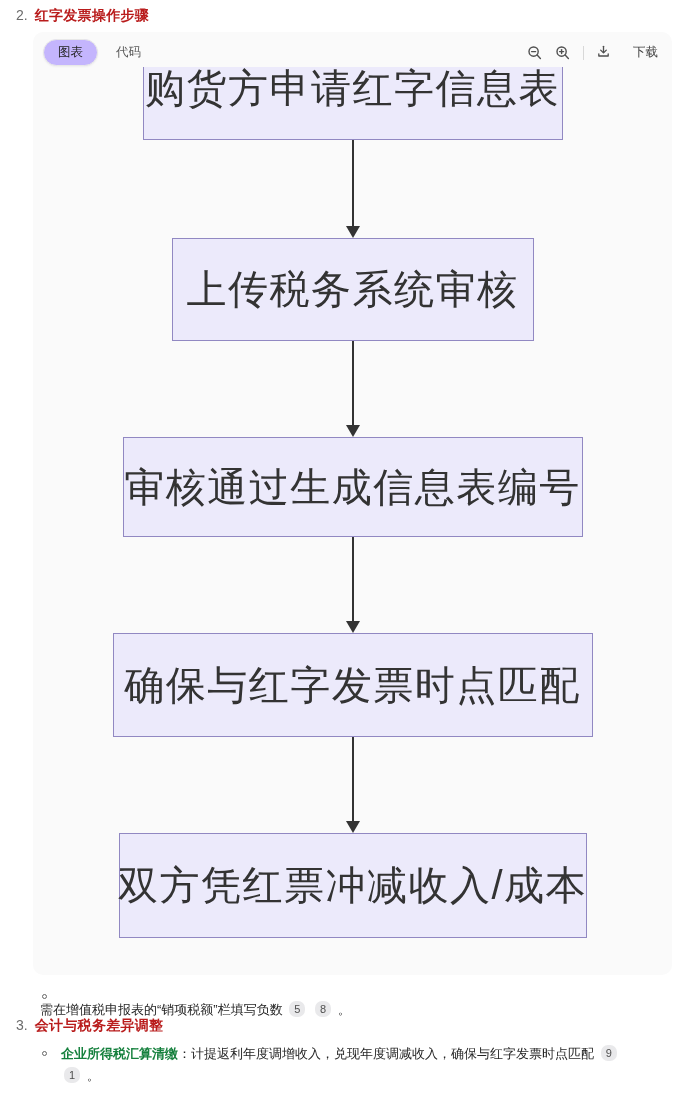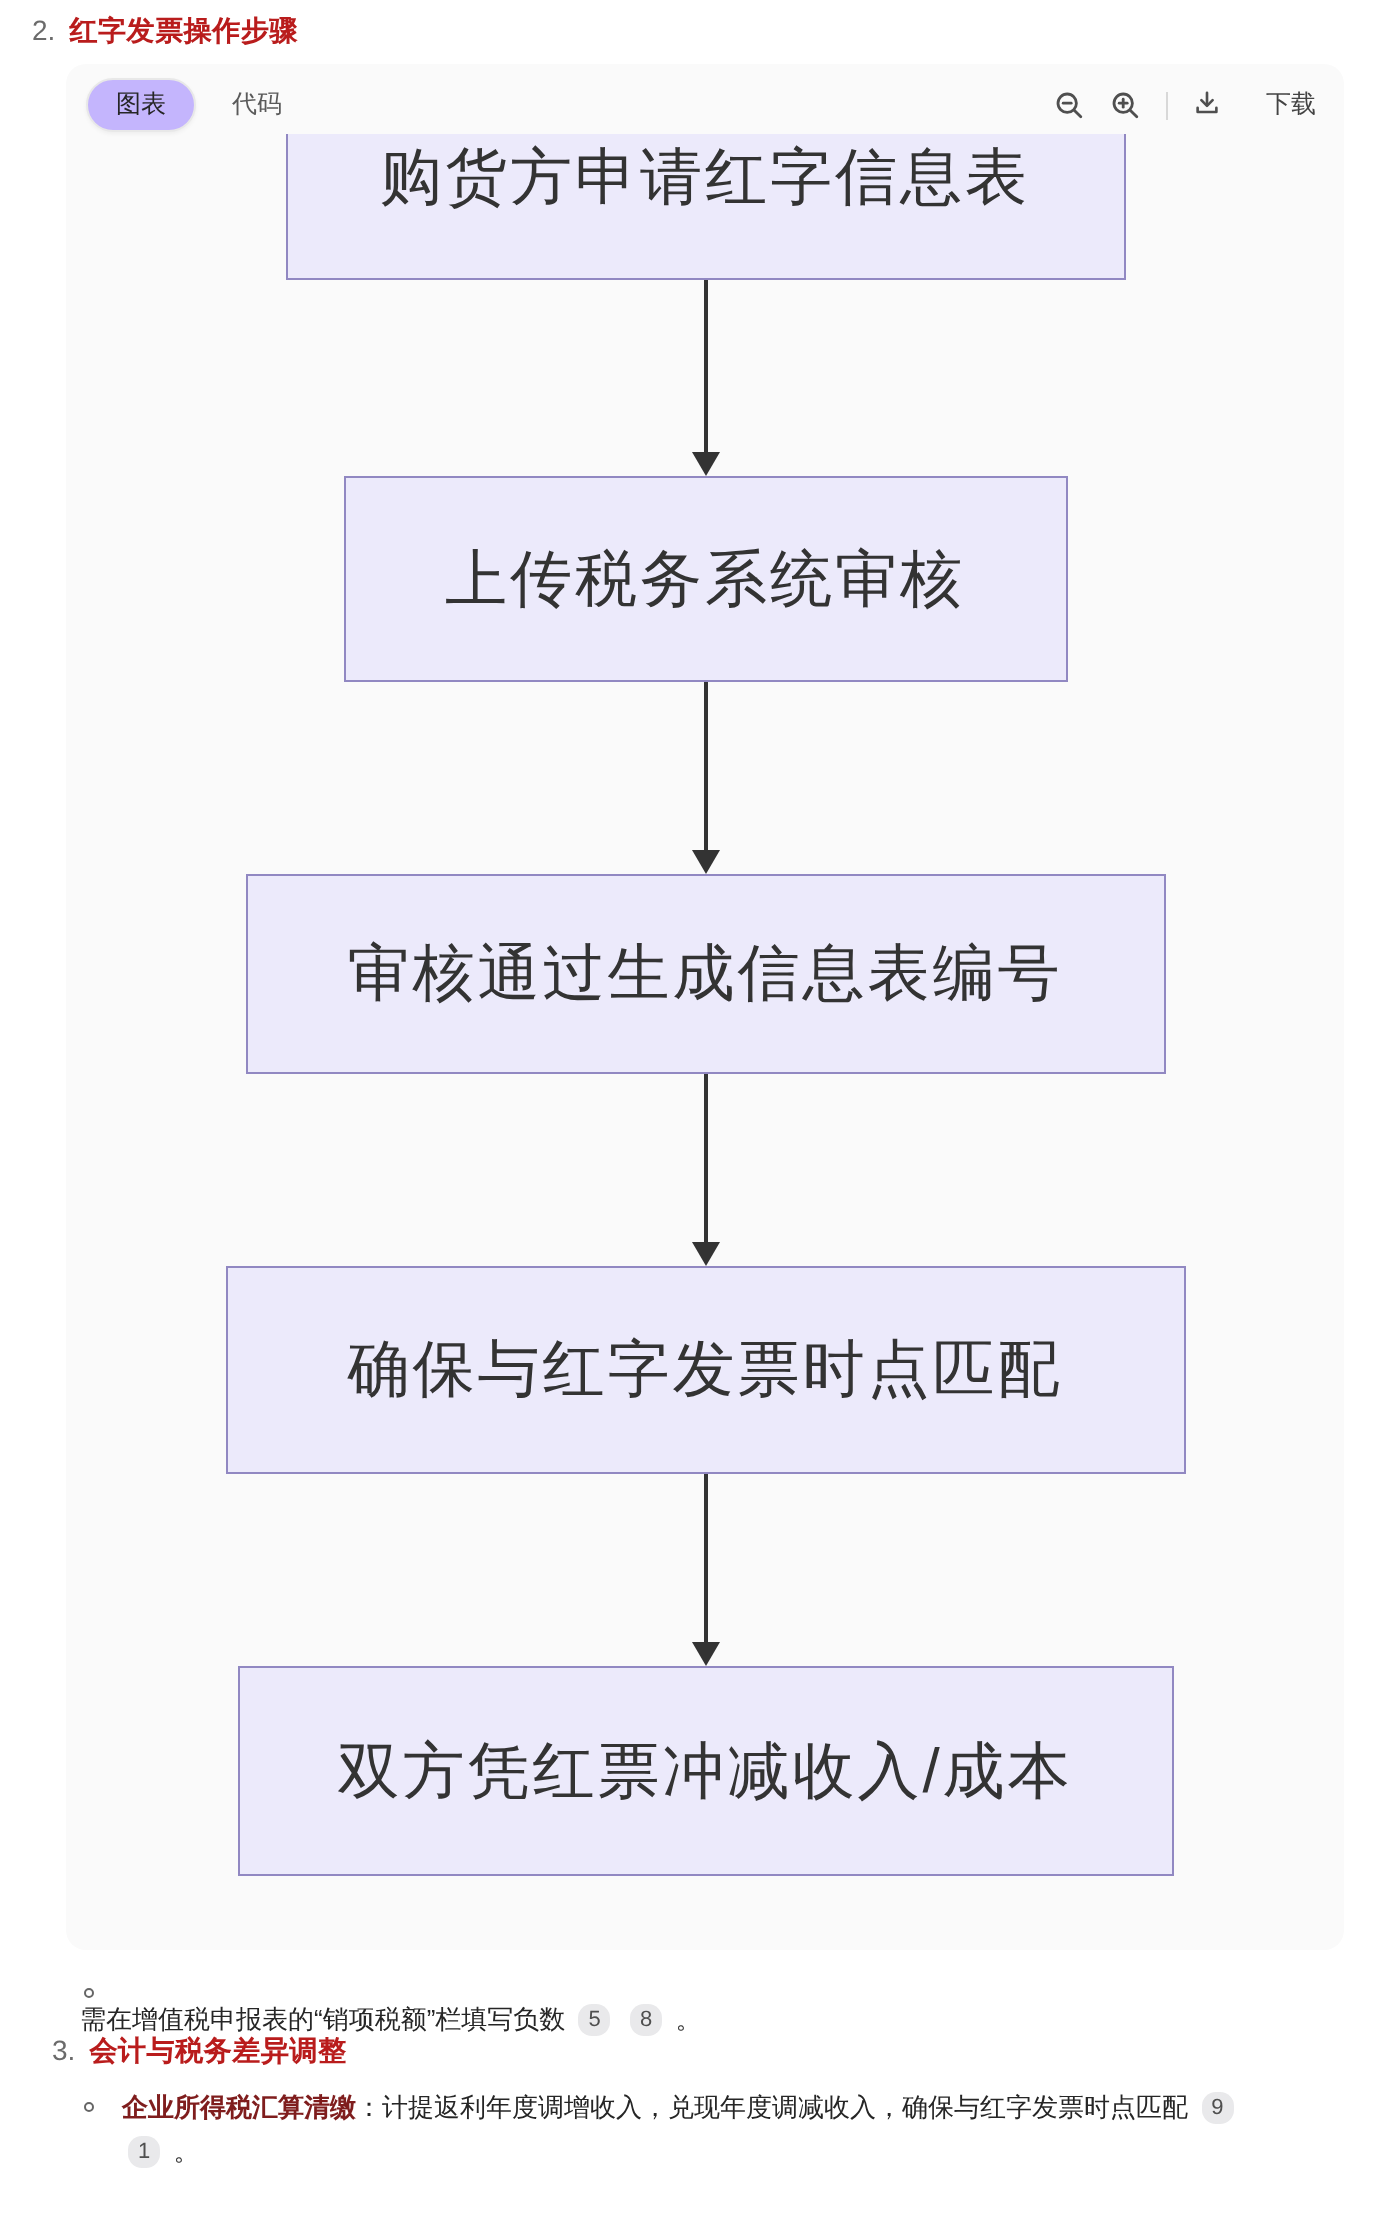--- a/index.html
+++ b/index.html
@@ -5,21 +5,21 @@
   * { margin:0; padding:0; box-sizing:border-box; }
   html,body { width:691px; height:1108px; background:#ffffff;
     font-family:"Liberation Sans","DejaVu Sans",sans-serif; }
   body { position:relative; overflow:hidden; }
 
   
   .section { position:absolute; font-size:14px; white-space:nowrap; }
   .marker { color:#6b6b6b; margin-right:7px; }
   .sec-title { font-weight:700; color:#b91c1c; letter-spacing:.3px; }
   #section2 { left:16px; top:7px; }
-  #section3 { left:16px; top:1017px;margin-left:10px; }
+  #section3 { left:16px; top:1017px; }
 
   
   .panel { position:absolute; left:33px; top:32px; width:639px; height:943px;
     background:#fafafa; border-radius:10px; }
   .toolbar { display:flex; justify-content:space-between; align-items:center;
     padding:7px 14px 0 10px; height:34px; }
   .tabs { display:flex; align-items:center; gap:4px; }
   .tab { padding:4px 14px; border-radius:14px; font-size:12.5px; color:#5a5a5a;
     cursor:pointer; }
   .tab.active { background:#c4b5fd; color:#262626; border:1px solid #e8e8e8;
@@ -28,34 +28,34 @@
   .icon-btn { display:flex; align-items:center; cursor:pointer; }
   .divider { width:1px; height:14px; background:#d8d8d8; }
   .download { display:flex; align-items:center; gap:22px; font-size:12.5px;
     color:#434343; cursor:pointer; }
 
   
   .chart { position:absolute; left:0; top:35px; width:639px; height:908px;
     overflow:hidden; }
   .node { position:absolute; left:50%; transform:translateX(-50%);
     background:#ECEAFB; border:1.5px solid #9188C2; color:#333333;
-    font-size:31px; letter-spacing:1.5px; display:flex; align-items:center;
+    font-size:40px; letter-spacing:1.5px; display:flex; align-items:center;
     justify-content:center; white-space:nowrap; }
   .arrow { position:absolute; left:50%; transform:translateX(-50%);
     display:flex; flex-direction:column; align-items:center; }
   .shaft { width:2px; background:#333333; }
   .head { width:0; height:0; border-left:7px solid transparent;
     border-right:7px solid transparent; border-top:12px solid #333333; }
 
   
   .note { position:absolute; display:flex; }
   .bullet-dot { width:5px; height:5px; border:1.3px solid #666666;
     border-radius:50%; margin:8px 14px 0 2px; flex:none; background:transparent; }
   .note-text { font-size:13px; color:#262626; line-height:22px; }
-  .note-text b { font-weight:700; color:#7f1d1d; }
+  .note-text b { font-weight:700; color:#15803d; }
   .badge { display:inline-block; background:#e9e9eb; border-radius:7px;
     padding:0 5px; font-size:11px; line-height:16px; color:#4f4f4f;
     margin:0 3px; min-width:9px; text-align:center; vertical-align:1px;
     cursor:pointer; }
   #note1 { left:40px; top:986px; width:620px;flex-direction:column; }
   #note2 { left:40px; top:1043px; width:620px; }
 </style>
 </head>
 <body>
 

